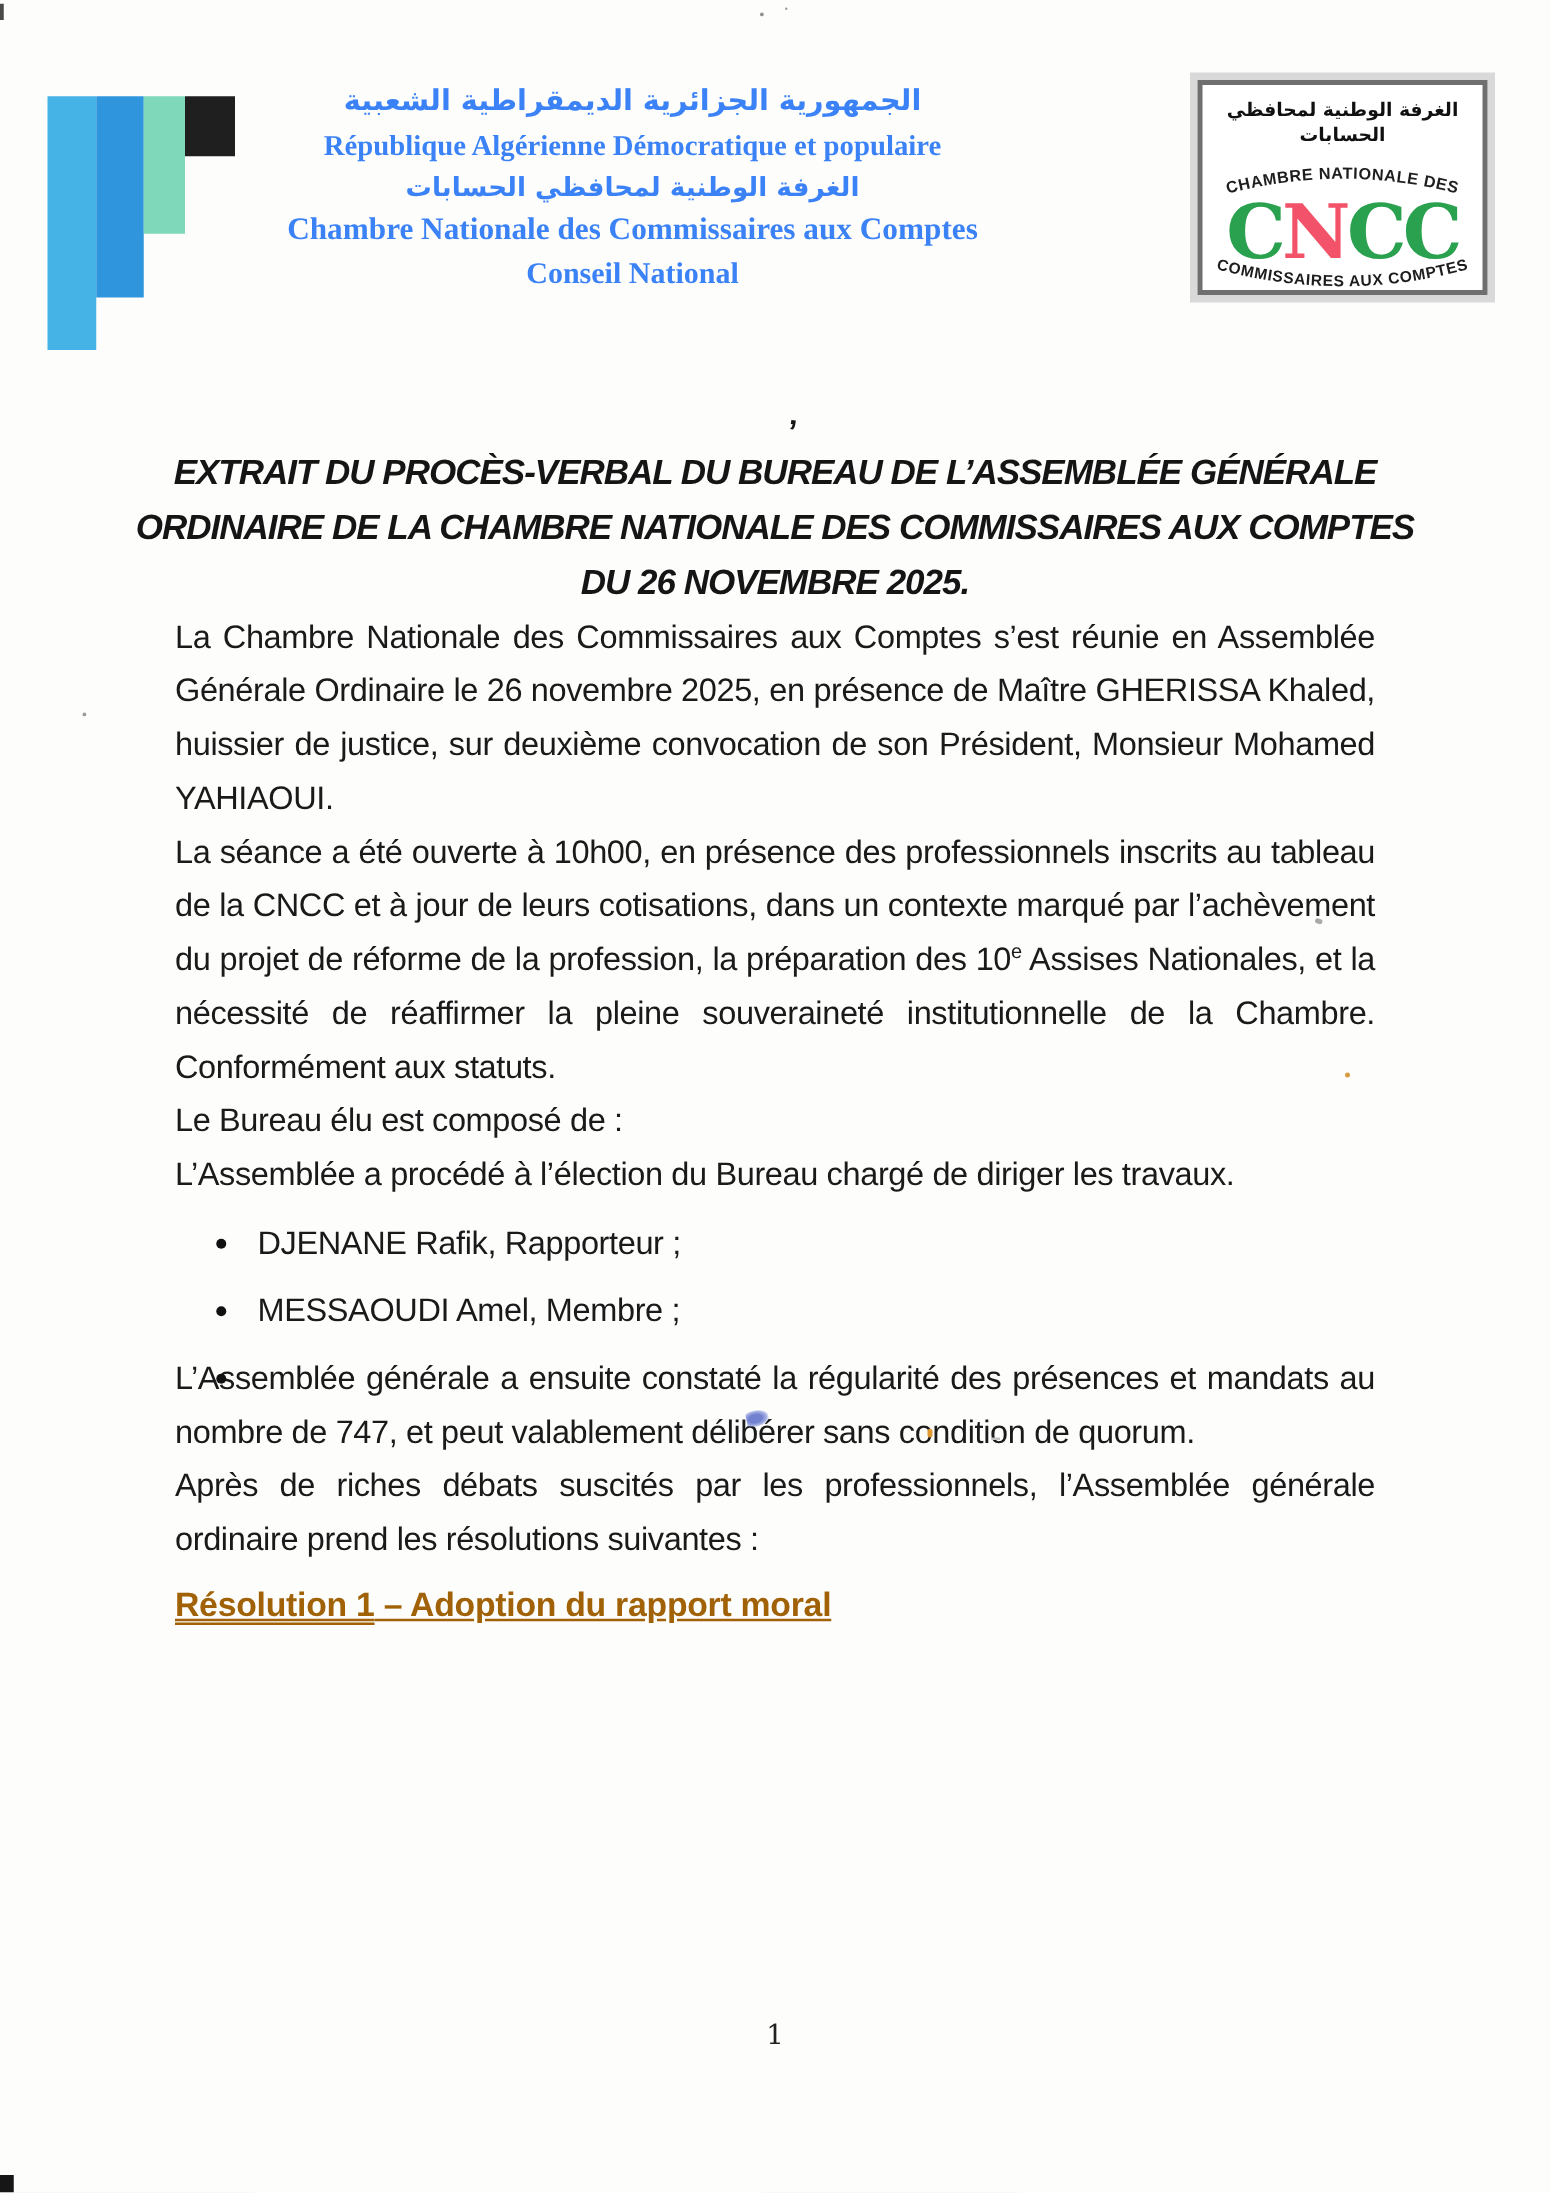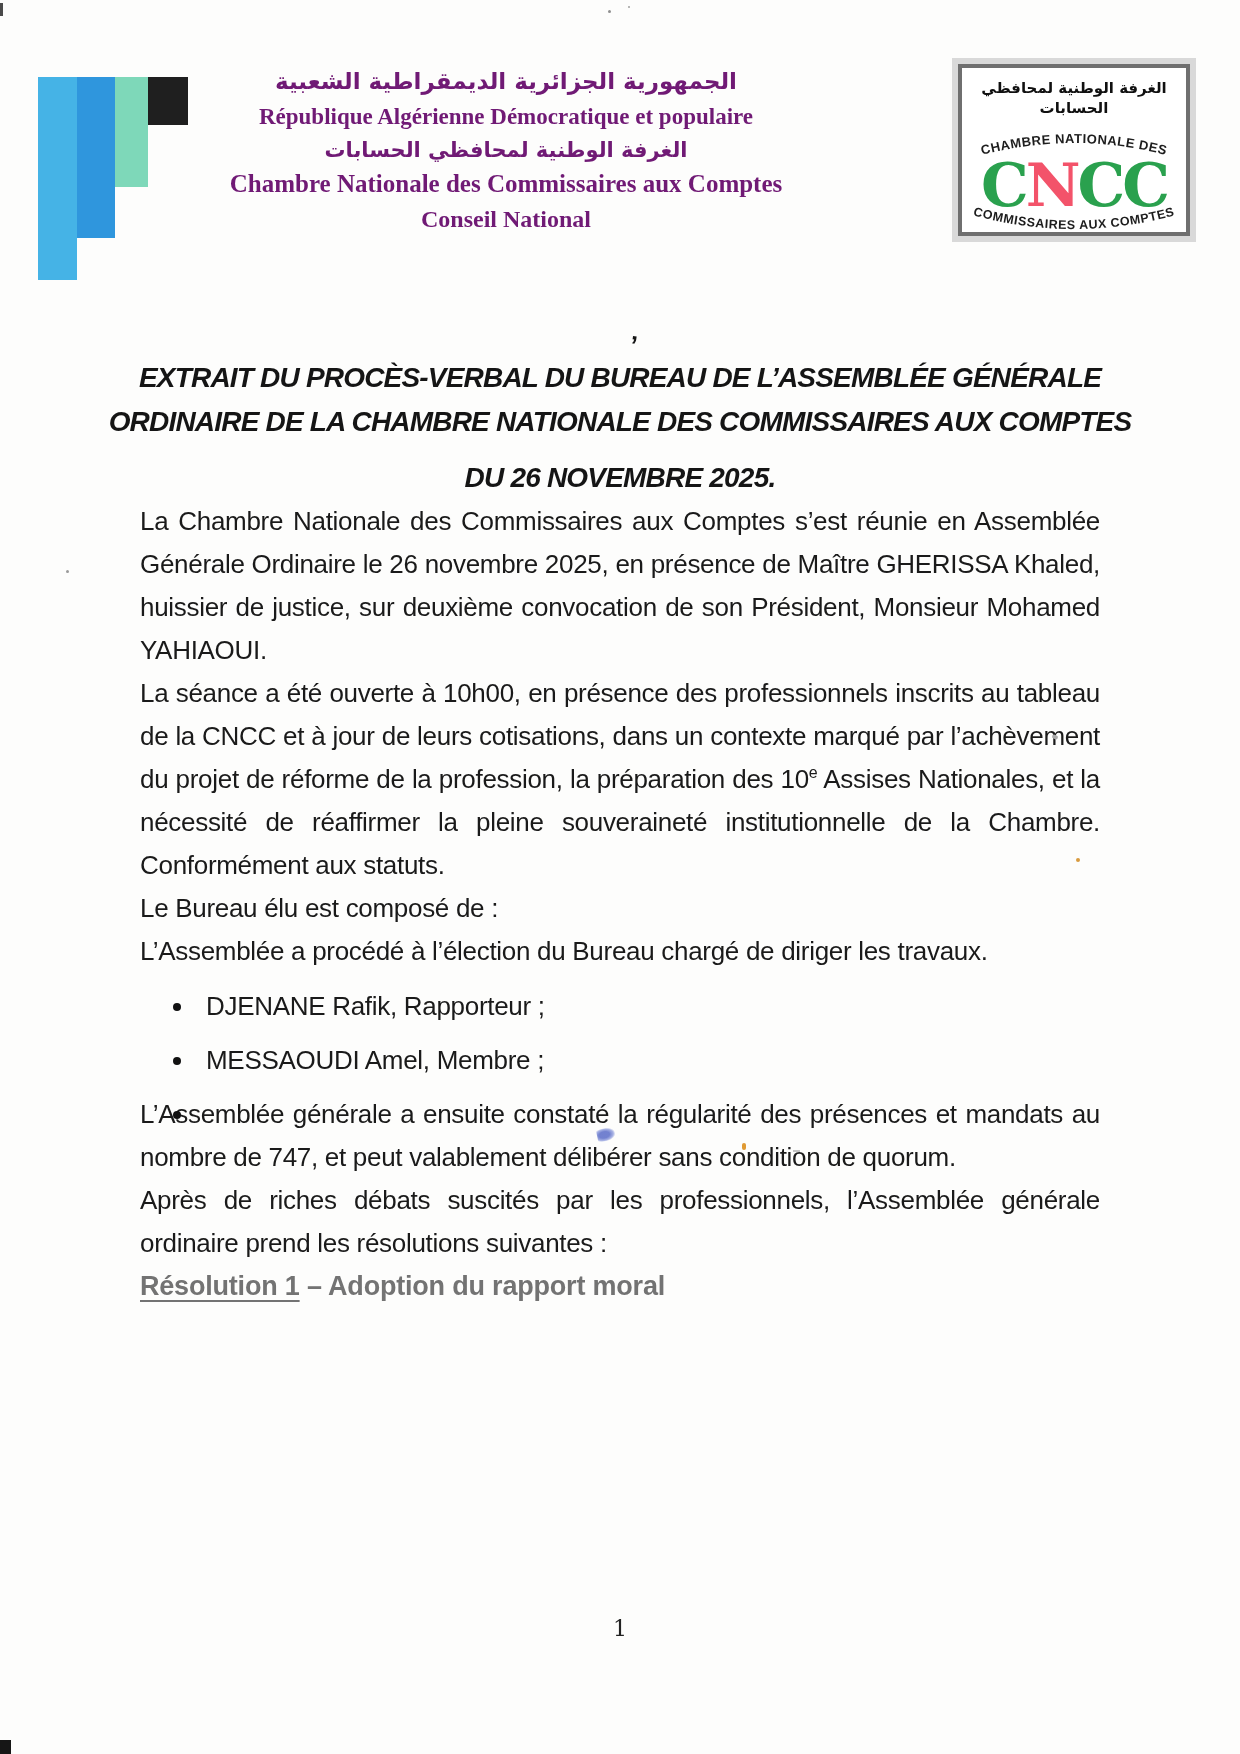--- a/index.html
+++ b/index.html
@@ -16,21 +16,21 @@
   
   .logo-left{position:absolute;left:0;top:0;width:200px;height:300px;}
   .bar{position:absolute;top:77px;}
   .bar-1{left:38px;width:39px;height:203px;background:#45b3e6;}
   .bar-2{left:77px;width:38px;height:161px;background:#2f96dd;}
   .bar-3{left:115px;width:33px;height:110px;background:#7ed8b9;}
   .bar-4{left:148px;width:40px;height:48px;background:#1f1f1f;}
   
   .header-block{
     position:absolute;left:200px;top:64px;width:612px;
-    text-align:center;color:#701a75;
+    text-align:center;color:#3b82f6;
   }
   .h-ar{font-family:"DejaVu Sans",sans-serif;font-weight:bold;direction:rtl;}
   .h-ar-1{font-size:23px;line-height:35px;}
   .h-ar-2{font-size:21px;line-height:31px;}
   .h-ar-3{font-size:21px;line-height:35px;}
   .h-fr{font-family:"Liberation Serif","DejaVu Serif",serif;font-weight:bold;}
   .h-fr-1{font-size:23px;line-height:36px;}
   .h-fr-2{font-size:25px;line-height:35px;}
   .h-fr-3{font-size:24px;line-height:36px;}
   
@@ -51,32 +51,32 @@
   .seal .g{fill:#2aa14e;}
   .seal .r{fill:#f3536a;}
   
   .main{
     position:absolute;left:140px;top:356px;width:960px;
     font-size:26px;line-height:43px;letter-spacing:-.3px;color:#1a1a1a;
   }
   .doc-title{display:flex;flex-direction:column;align-items:center;
     font-weight:bold;font-style:italic;font-size:28px;line-height:44px;letter-spacing:-.8px;color:#151515;}
   .doc-title .t-line{white-space:nowrap;}
-  .doc-date{margin-top:12px;}
+  .doc-date{}
   p.bp{margin:0;text-align:justify;}
   .mt-first{margin-top:62px;}
   .mt{margin-top:13px;}
   .mt2{margin-top:15px;}
   sup.exp{font-size:16px;line-height:0;vertical-align:super;}
   ul.bureau{list-style:none;margin:12px 0 0 0;padding:0;}
   ul.bureau li{position:relative;padding-left:66px;margin-bottom:11px;line-height:43px;}
   ul.bureau li .dot{
     position:absolute;left:33px;top:18px;width:8px;height:8px;border-radius:50%;background:#111;
   }
-  .resolution{font-weight:bold;font-size:27px;letter-spacing:-.2px;color:#737373;}
+  .resolution{margin-top:10px;font-weight:bold;font-size:27px;letter-spacing:-.2px;color:#a16207;text-decoration:underline;}
   .res-label{text-decoration:underline;text-decoration-thickness:2px;text-underline-offset:5px;}
   .page-number{
     position:absolute;left:0;top:1616px;width:100%;text-align:center;
     font-family:"DejaVu Serif","Liberation Serif",serif;font-size:22px;color:#222;
   }
   
   .speck{position:absolute;}
   .sp-apostrophe{left:630px;top:330px;font-size:26px;font-weight:bold;color:#151515;transform:rotate(8deg);}
   .sp-blue{left:597px;top:1128px;width:18px;height:13px;background:radial-gradient(ellipse at 40% 50%, #5a6cc8 0 35%, #9aa6e0 60%, transparent 75%);transform:rotate(-12deg);opacity:.85;}
   .sp-orange{left:742px;top:1143px;width:4px;height:7px;background:#e09a33;border-radius:2px;}

